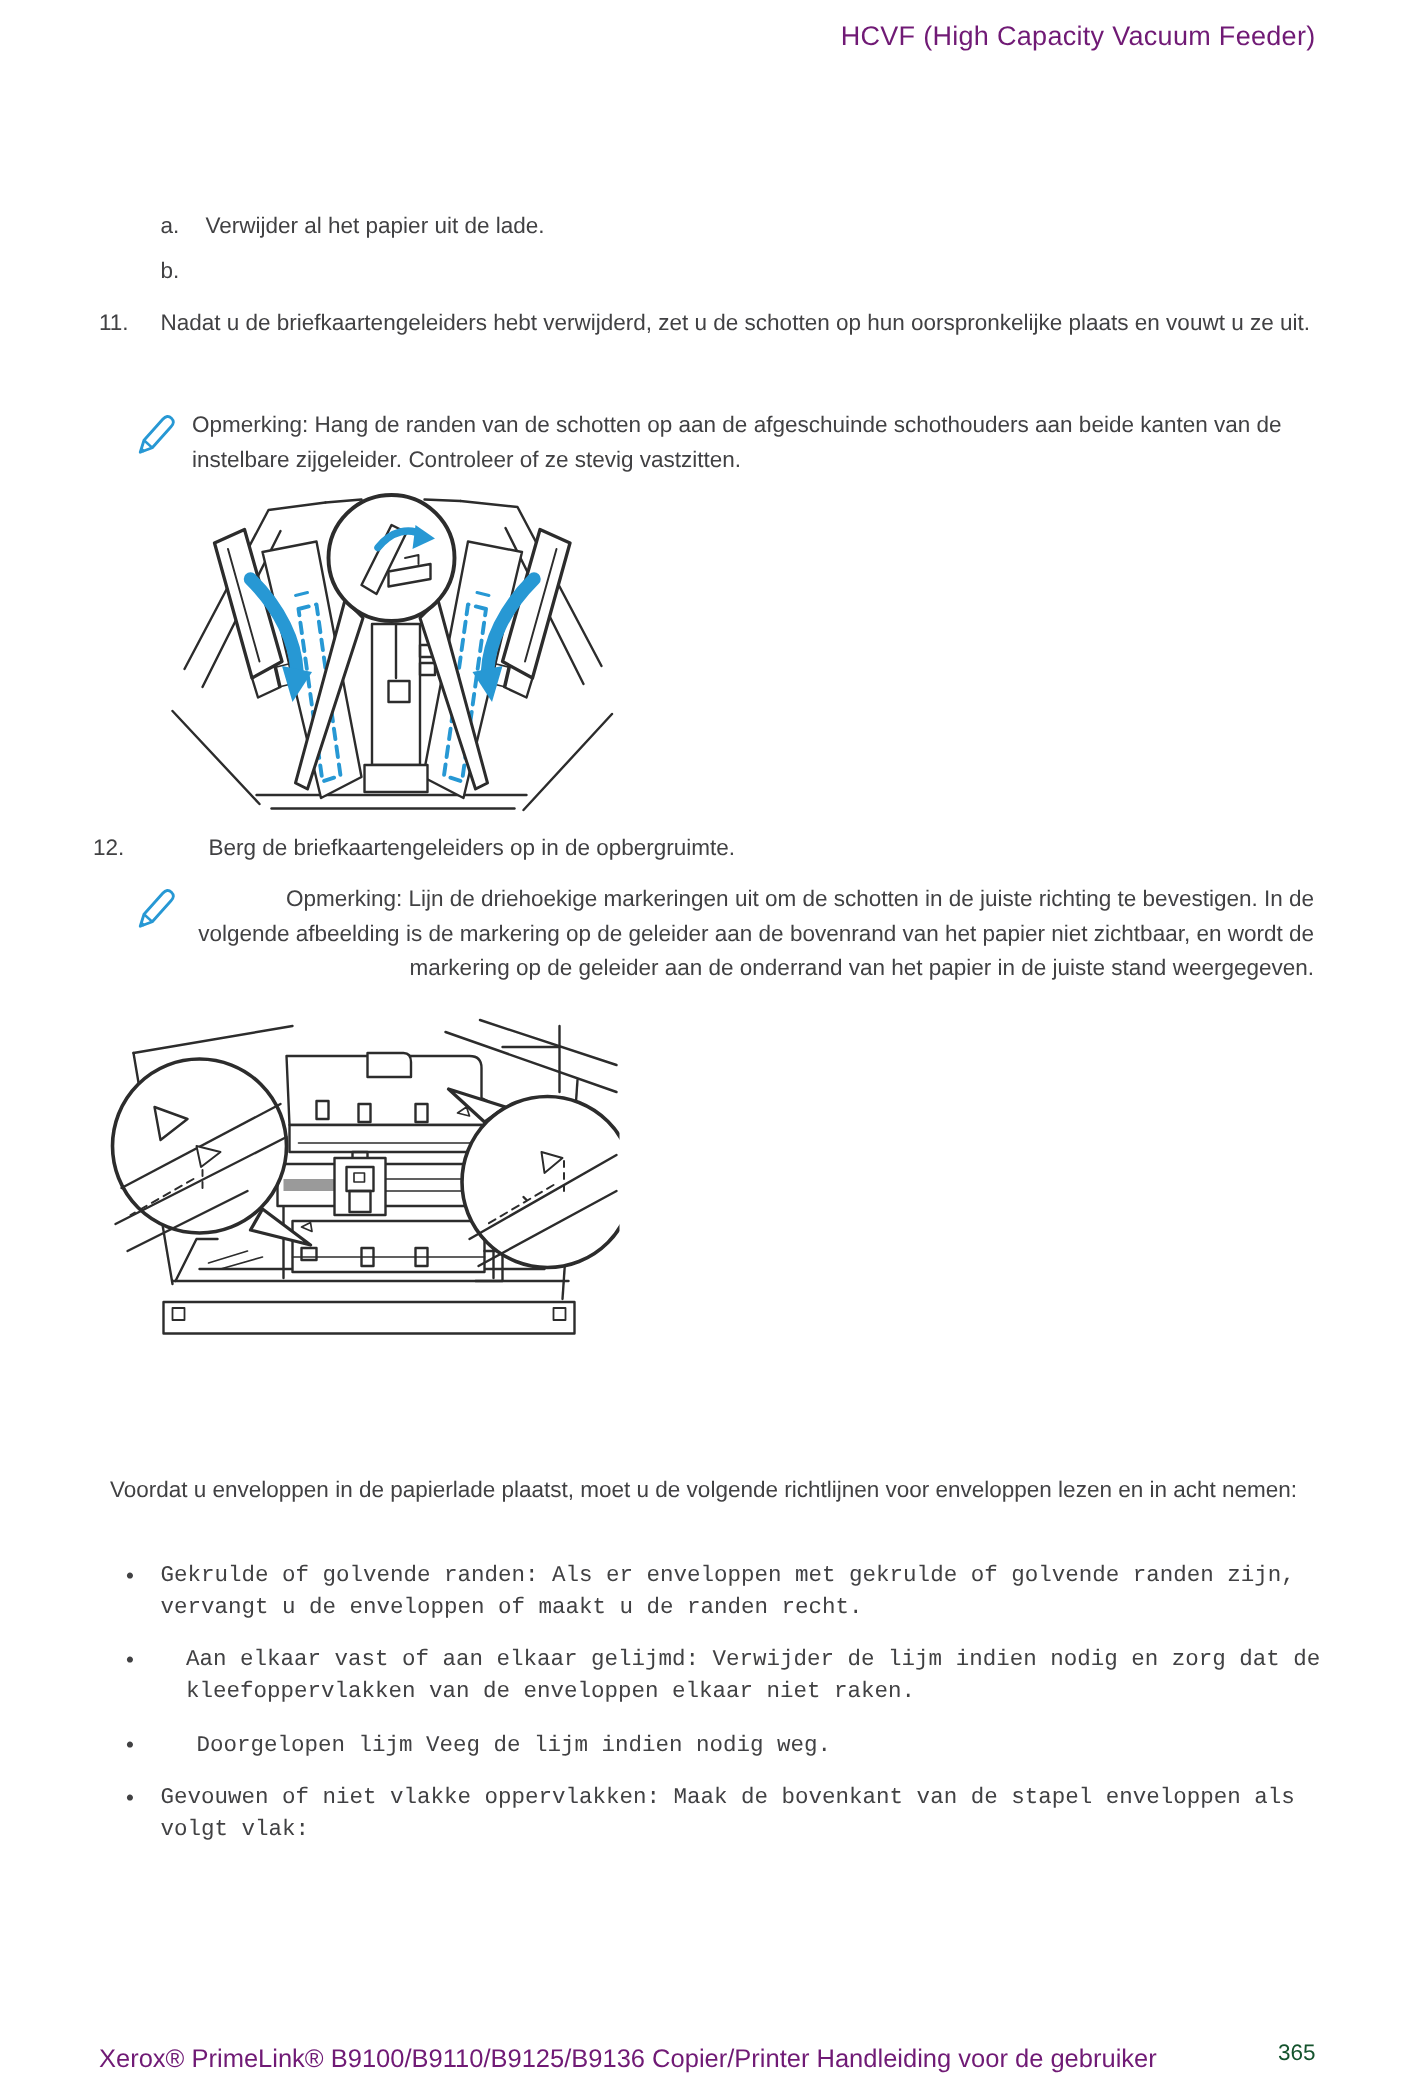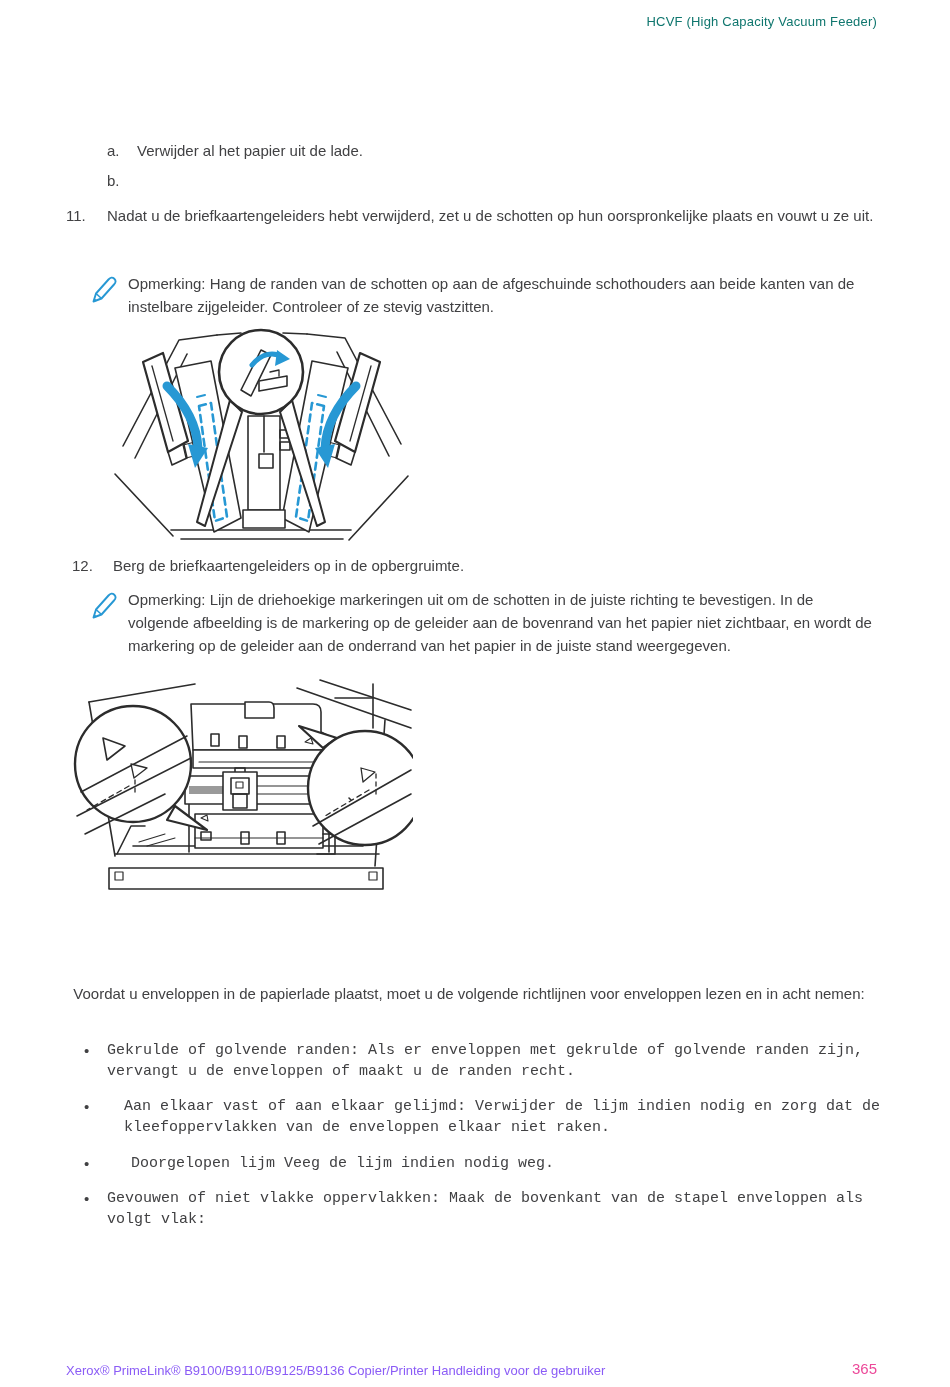--- a/index.html
+++ b/index.html
@@ -8,35 +8,35 @@
     position:relative;
     width:950px; height:1387px;
     background:#ffffff;
     font-family:"Liberation Sans", sans-serif;
     color:#414143;
     overflow:hidden;
   }
   .abs { position:absolute; }
   .running-header {
     top:14px; right:73px;
-    font-size:13px; color:#0f766e; letter-spacing:0.2px;
+    font-size:18px; color:#701a75; letter-spacing:0.2px;
   }
   .step-row { display:flex; align-items:flex-start; }
   .step-num { width:41px; flex:0 0 41px; font-size:15px; line-height:21px; }
   .sub-label { width:30px; flex:0 0 30px; font-size:15px; line-height:21px; }
   .step-text { font-size:15px; line-height:21px; }
   .note-row { display:flex; align-items:flex-start; }
   .note-icon-box { flex:0 0 38px; width:38px; padding-top:1px; }
   .note-text { font-size:15px; line-height:23px; }
   .para { font-size:15px; line-height:21px;text-align:center; }
   .bullet-row { display:flex; align-items:flex-start; }
   .bullet-marker { flex:0 0 23px; width:23px; font-size:15px; line-height:21px; color:#414143; }
   .bullet-text { font-size:15px; line-height:21px;font-family:Liberation Mono, monospace; }
-  .footer-left { left:66px; top:1363px; font-size:13px; color:#8b5cf6; }
-  .footer-page { right:73px; top:1360px; font-size:15px; color:#ec4899; }
+  .footer-left { left:66px; top:1363px; font-size:17px; color:#701a75; }
+  .footer-page { right:73px; top:1360px; font-size:15px; color:#14532d; }
   svg { display:block; }
 </style>
 </head>
 <body>
 
 <div class="page">
 
   <div class="abs running-header">HCVF (High Capacity Vacuum Feeder)</div>
 
   <div class="abs step-row" style="left:107px; top:140px; width:790px;">
@@ -120,34 +120,34 @@
 
       <circle cx="148" cy="48" r="42" fill="#ffffff" stroke-width="2.6"></circle>
       <path d="M128,66 L148,26 L158,31 L138,72 Z" fill="#ffffff"></path>
       <path d="M146,57 L174,52 L174,62 L146,67 Z" fill="#ffffff"></path>
       <path d="M157,48 L166,46 L166,52" stroke-width="1.3"></path>
       <path d="M139,41 C148,30 160,27 169,33" stroke="#2798D4" stroke-width="5"></path>
       <path d="M164,26 L177,35 L162,42 Z" fill="#2798D4" stroke="none"></path>
     </svg>
   </div>
 
-  <div class="abs step-row" style="left:72px; top:555px;">
+  <div class="abs step-row" style="left:62px; top:555px;gap:36px;">
     <span class="step-num">12.</span>
     <span class="step-text" style="width:768px;">Berg de briefkaartengeleiders op in de opbergruimte.</span>
   </div>
 
   <div class="abs note-row" style="left:90px; top:588px;">
     <span class="note-icon-box">
       <svg width="27" height="32" viewBox="0 0 27 32">
         <path d="M3.5,28.5 L6,20.5 L18.5,6.5 Q21.5,3.2 24.3,5.8 Q27,8.4 24,11.5 L11.5,25.5 L3.5,28.5 Z" fill="#ffffff" stroke="#2798D4" stroke-width="1.9" stroke-linejoin="round"></path>
         <path d="M6,20.5 L11.5,25.5" fill="none" stroke="#2798D4" stroke-width="1.6"></path>
         <path d="M4.2,26.2 L6.4,28" fill="none" stroke="#2798D4" stroke-width="1.6"></path>
       </svg>
     </span>
-    <div class="note-text" style="width:748px;">Opmerking: Lijn de driehoekige markeringen uit om de schotten in de juiste richting te bevestigen. In de volgende afbeelding is de markering op de geleider aan de bovenrand van het papier niet zichtbaar, en wordt de markering op de geleider aan de onderrand van het papier in de juiste stand weergegeven.</div>
+    <div class="note-text" style="width:748px;text-align:right;">Opmerking: Lijn de driehoekige markeringen uit om de schotten in de juiste richting te bevestigen. In de volgende afbeelding is de markering op de geleider aan de bovenrand van het papier niet zichtbaar, en wordt de markering op de geleider aan de onderrand van het papier in de juiste stand weergegeven.</div>
   </div>
 
   <div class="abs" style="left:73px; top:676px; width:340px; height:218px;">
     <svg width="340" height="218" viewBox="0 0 340 218" fill="none" stroke="#2c2c2c" stroke-width="1.6" stroke-linejoin="round" stroke-linecap="round">
 
       <path d="M16,26 L122,8"></path>
       <path d="M16,26 L42,180"></path>
       <path d="M224,12 L338,52"></path>
       <path d="M247,4 L338,34"></path>
       <path d="M300,8 L300,52"></path>

